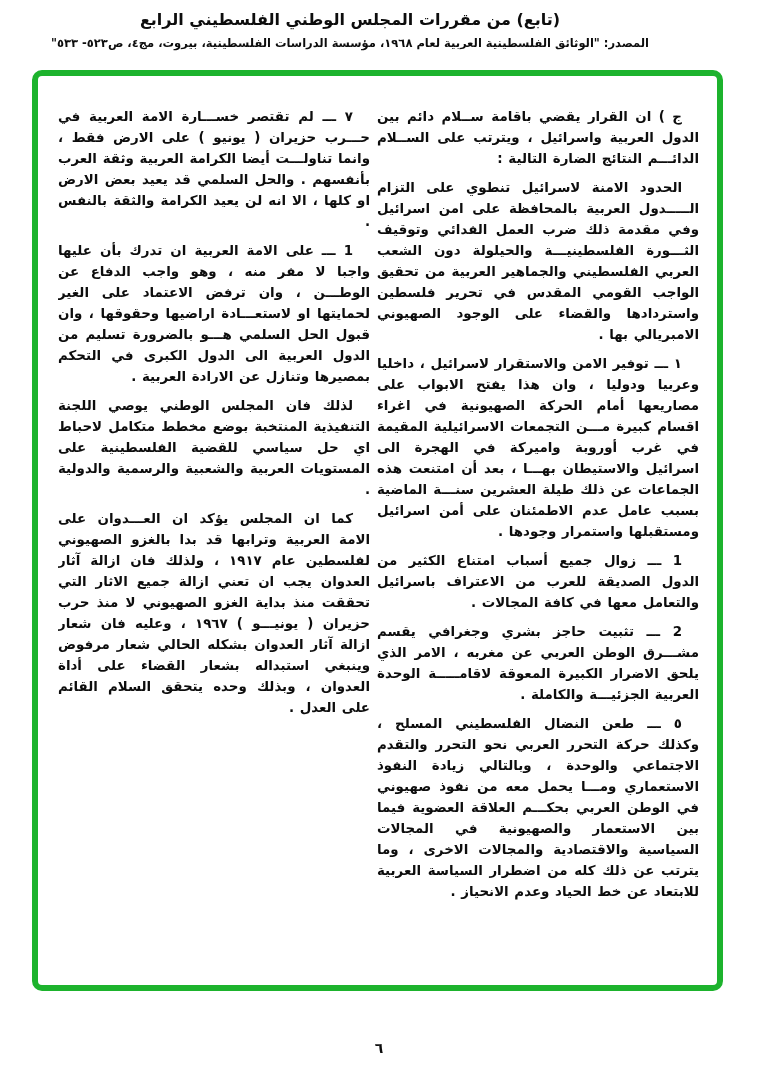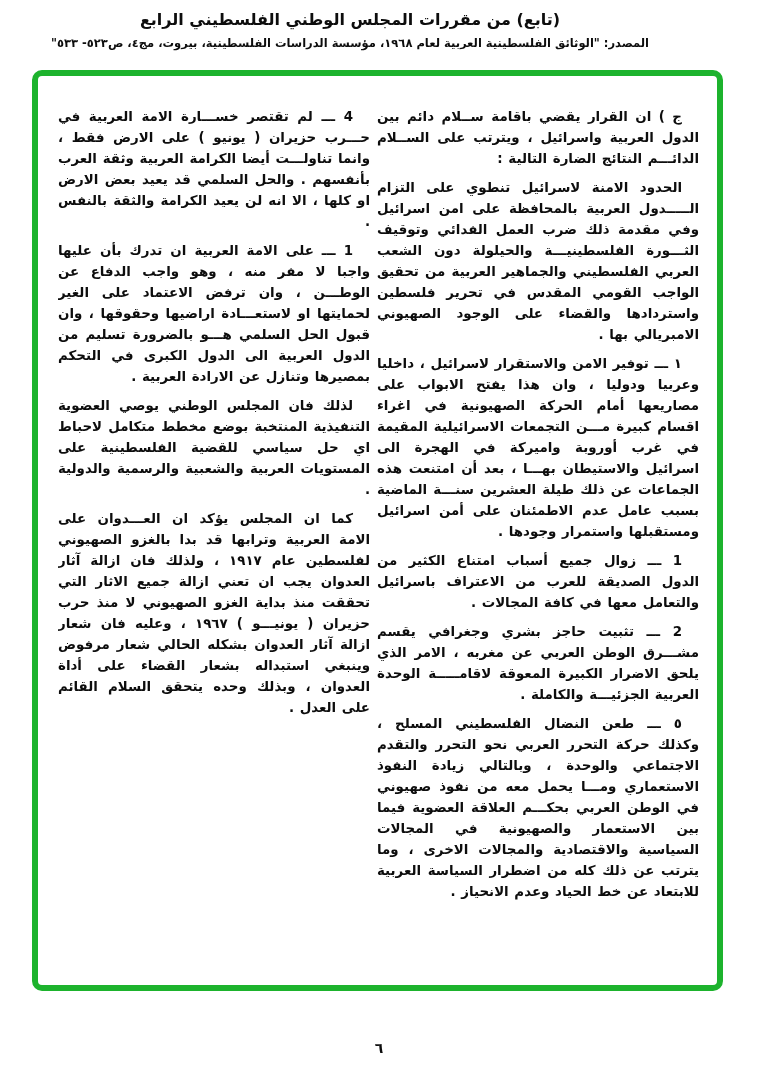--- a/index.html
+++ b/index.html
@@ -85,22 +85,22 @@
   <div class="text-col col-right">
     <p>ج ) ان القرار يقضي باقامة ســلام دائم بين الدول العربية واسرائيل ، ويترتب على الســلام الدائـــم النتائج الضارة التالية :</p>
     <p>الحدود الامنة لاسرائيل تنطوي على التزام الـــــدول العربية بالمحافظة على امن اسرائيل وفي مقدمة ذلك ضرب العمل الفدائي وتوقيف الثـــورة الفلسطينيـــة والحيلولة دون الشعب العربي الفلسطيني والجماهير العربية من تحقيق الواجب القومي المقدس في تحرير فلسطين واستردادها والقضاء على الوجود الصهيوني الامبريالي بها .</p>
     <p>١ ـــ توفير الامن والاستقرار لاسرائيل ، داخليا وعربيا ودوليا ، وان هذا يفتح الابواب على مصاريعها أمام الحركة الصهيونية في اغراء اقسام كبيرة مـــن التجمعات الاسرائيلية المقيمة في غرب أوروبة واميركة في الهجرة الى اسرائيل والاستيطان بهـــا ، بعد أن امتنعت هذه الجماعات عن ذلك طيلة العشرين سنـــة الماضية بسبب عامل عدم الاطمئنان على أمن اسرائيل ومستقبلها واستمرار وجودها .</p>
     <p>1 ـــ زوال جميع أسباب امتناع الكثير من الدول الصديقة للعرب من الاعتراف باسرائيل والتعامل معها في كافة المجالات .</p>
     <p>2 ـــ تثبيت حاجز بشري وجغرافي يقسم مشـــرق الوطن العربي عن مغربه ، الامر الذي يلحق الاضرار الكبيرة المعوقة لاقامـــــة الوحدة العربية الجزئيـــة والكاملة .</p>
     <p>٥ ـــ طعن النضال الفلسطيني المسلح ، وكذلك حركة التحرر العربي نحو التحرر والتقدم الاجتماعي والوحدة ، وبالتالي زيادة النفوذ الاستعماري ومـــا يحمل معه من نفوذ صهيوني في الوطن العربي بحكـــم العلاقة العضوية فيما بين الاستعمار والصهيونية في المجالات السياسية والاقتصادية والمجالات الاخرى ، وما يترتب عن ذلك كله من اضطرار السياسة العربية للابتعاد عن خط الحياد وعدم الانحياز .</p>
   </div>
 
   <div class="text-col col-left">
-    <p>4 ـــ لم تقتصر خســـارة الامة العربية في حـــرب حزيران ( يونيو ) على الارض فقط ، وانما تناولـــت أيضا الكرامة العربية وثقة العرب بأنفسهم . والحل السلمي قد يعيد بعض الارض او كلها ، الا انه لن يعيد الكرامة والثقة بالنفس .</p>
+    <p>٧ ـــ لم تقتصر خســـارة الامة العربية في حـــرب حزيران ( يونيو ) على الارض فقط ، وانما تناولـــت أيضا الكرامة العربية وثقة العرب بأنفسهم . والحل السلمي قد يعيد بعض الارض او كلها ، الا انه لن يعيد الكرامة والثقة بالنفس .</p>
     <p>1 ـــ على الامة العربية ان تدرك بأن عليها واجبا لا مفر منه ، وهو واجب الدفاع عن الوطـــن ، وان ترفض الاعتماد على الغير لحمايتها او لاستعـــادة اراضيها وحقوقها ، وان قبول الحل السلمي هـــو بالضرورة تسليم من الدول العربية الى الدول الكبرى في التحكم بمصيرها وتنازل عن الارادة العربية .</p>
-    <p>لذلك فان المجلس الوطني يوصي العضوية التنفيذية المنتخبة بوضع مخطط متكامل لاحباط اي حل سياسي للقضية الفلسطينية على المستويات العربية والشعبية والرسمية والدولية .</p>
+    <p>لذلك فان المجلس الوطني يوصي اللجنة التنفيذية المنتخبة بوضع مخطط متكامل لاحباط اي حل سياسي للقضية الفلسطينية على المستويات العربية والشعبية والرسمية والدولية .</p>
     <p>كما ان المجلس يؤكد ان العـــدوان على الامة العربية وترابها قد بدا بالغزو الصهيوني لفلسطين عام ١٩١٧ ، ولذلك فان ازالة آثار العدوان يجب ان تعني ازالة جميع الاثار التي تحققت منذ بداية الغزو الصهيوني لا منذ حرب حزيران ( يونيـــو ) ١٩٦٧ ، وعليه فان شعار ازالة آثار العدوان بشكله الحالي شعار مرفوض وينبغي استبداله بشعار القضاء على أداة العدوان ، وبذلك وحده يتحقق السلام القائم على العدل .</p>
 
   </div>
 
 </div>
 
 <div class="page-number">٦</div>
 
 </body></html>

